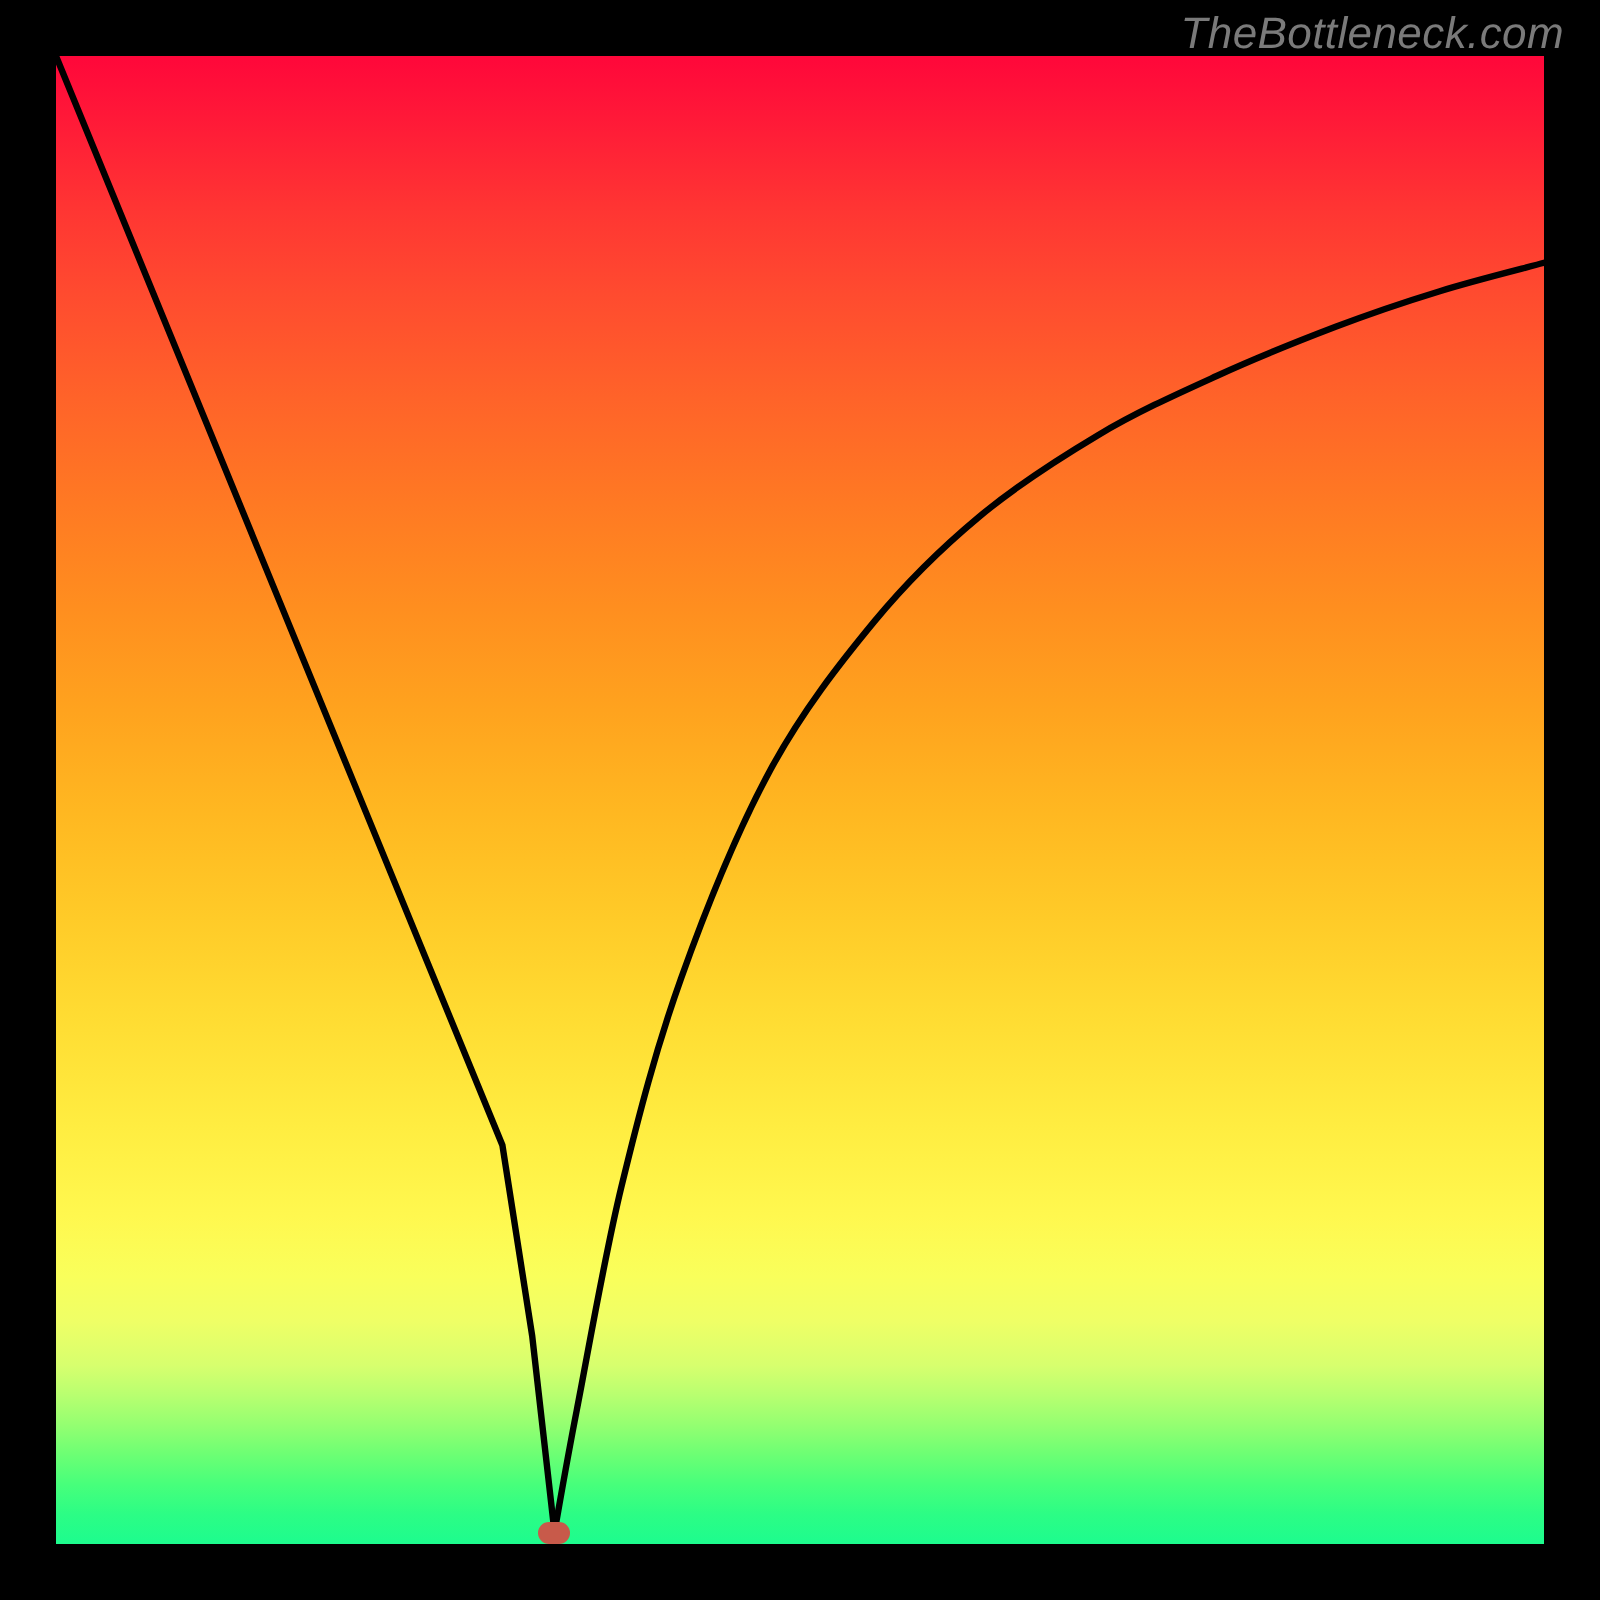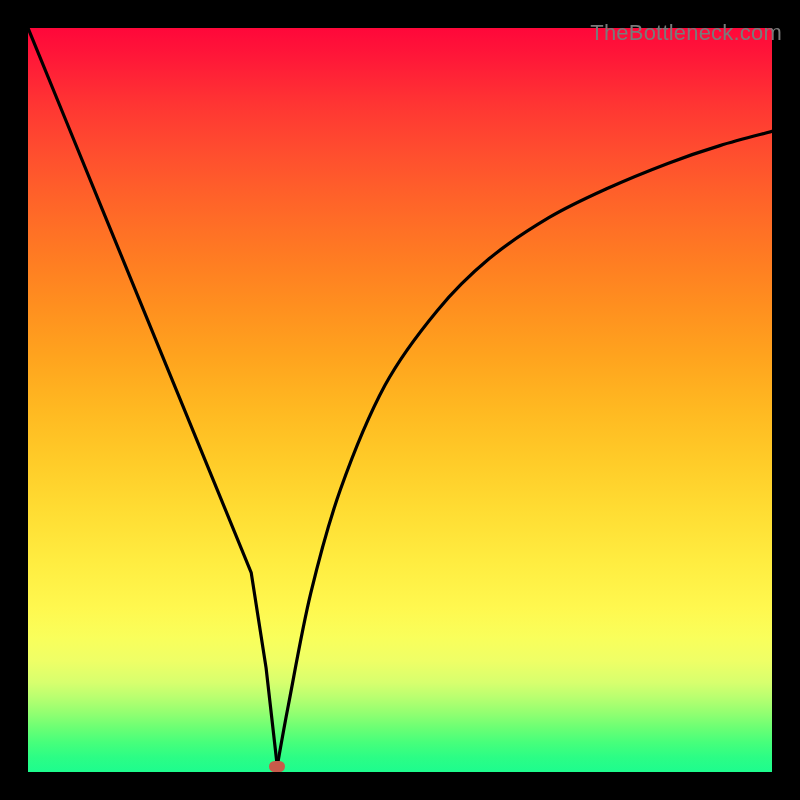--- a/index.html
+++ b/index.html
@@ -5,27 +5,28 @@
   * { margin: 0; padding: 0; box-sizing: border-box; }
   body {
     width: 800px;
     height: 800px;
     background: #000;
     position: relative;
     font-family: Arial, sans-serif;
   }
   .watermark {
     position: absolute;
-    top: 20px;
+    top: 4px;
     right: 18px;
     color: #7a7a7a;
     font-size: 22px;
     letter-spacing: 0.2px;
     font-weight: 400;
     z-index: 30;
+    font-style: italic;
   }
   .frame {
     position: absolute;
     left: 28px;
     top: 28px;
     width: 744px;
     height: 744px;
     background: #000;
   }
   .plot-area {

